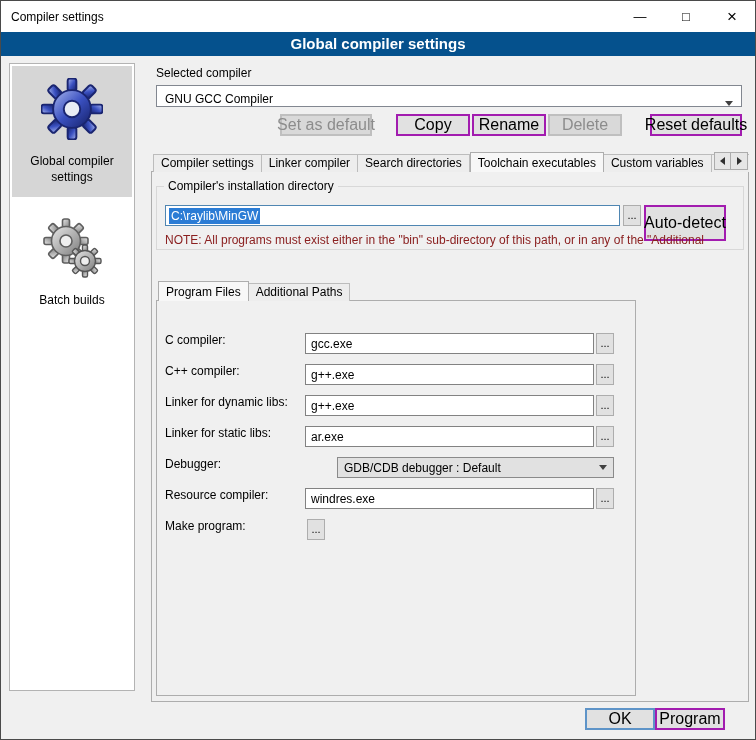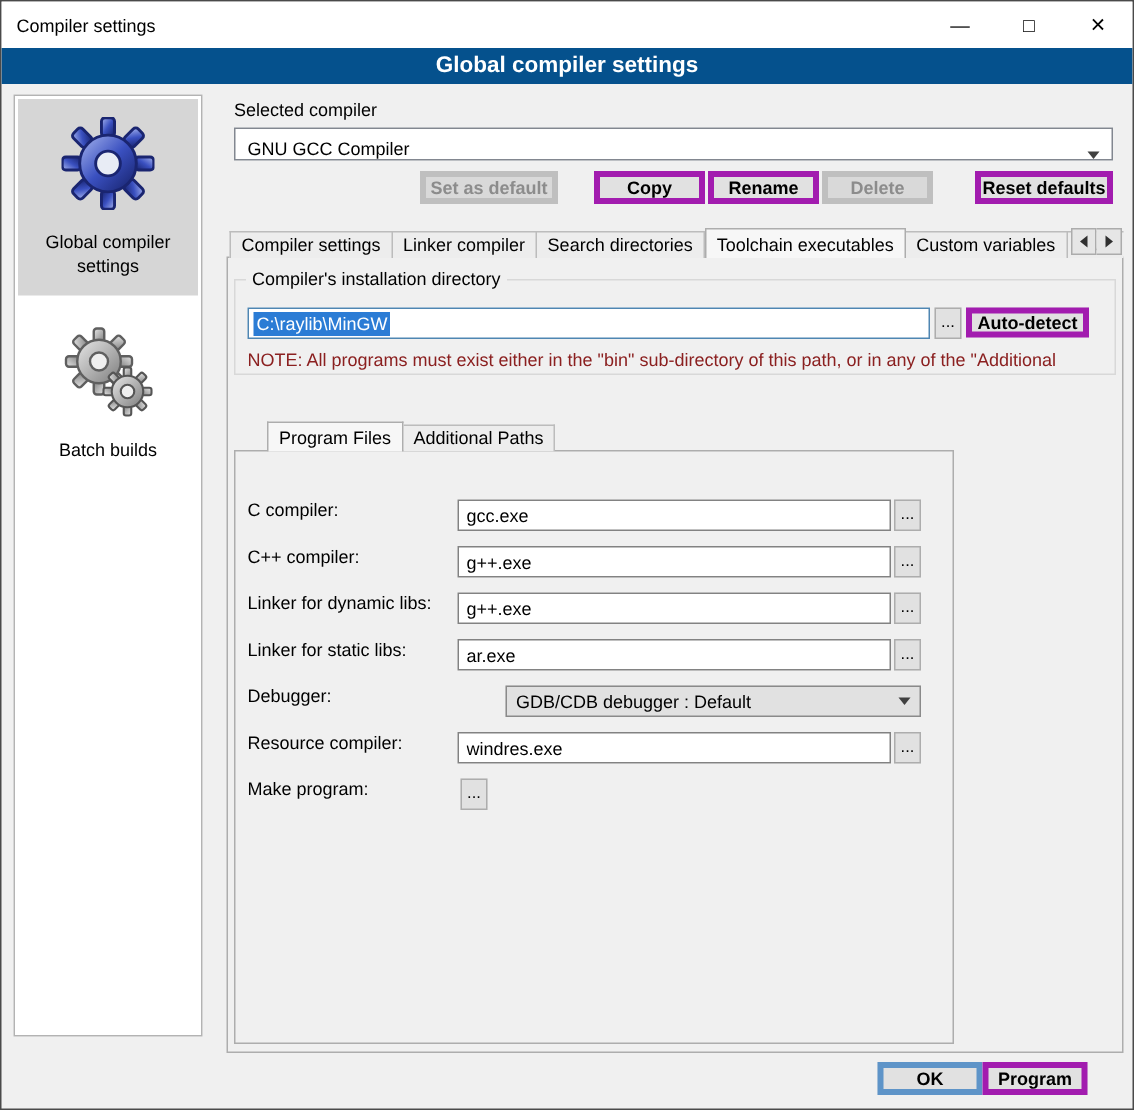--- a/index.html
+++ b/index.html
@@ -22,59 +22,59 @@
   .banner{height:24px; background:var(--header-bg); color:#fff; font-weight:bold; font-size:15px; text-align:center; line-height:24px;}
 
   
   .sidebar{position:absolute; left:8px; top:62px; width:126px; height:628px; background:#fff; border:1px solid #B3B3B3; padding:2px;}
   .side-item{text-align:center; padding:8px 2px 12px; margin-bottom:8px;}
   .side-item.selected{background:var(--sidebar-selected-bg);}
   .side-icon{height:70px; display:flex; align-items:center; justify-content:center;}
   .side-label{margin-top:10px; line-height:1.3; font-size:12px;}
 
   
-  .btn{background:#E1E1E1; border:4px solid #a21caf; font-size:12px; font-family:inherit; display:flex; align-items:center; justify-content:center; height:22px; cursor:default; white-space:nowrap;font-weight:bold;}
+  .btn{background:#E1E1E1; border:2px solid #a21caf; font-size:16px; font-family:inherit; display:flex; align-items:center; justify-content:center; height:22px; cursor:default; white-space:nowrap;}
   .btn.disabled{background:#D9D9D9; border-color:#BFBFBF; color:#8C8C8C;}
   .tri-down{width:0; height:0; border-left:4px solid transparent; border-right:4px solid transparent; border-top:5px solid #404040;}
   .tri-left{width:0; height:0; border-top:4px solid transparent; border-bottom:4px solid transparent; border-right:5px solid #303030;}
   .tri-right{width:0; height:0; border-top:4px solid transparent; border-bottom:4px solid transparent; border-left:5px solid #303030;}
 
   
   .sel-compiler-label{position:absolute; left:155px; top:65px;}
   .compiler-combo{position:absolute; left:155px; top:84px; width:586px; height:22px; background:#fff; border:1px solid #828790; display:flex; align-items:flex-end; padding:0 8px;}
   .compiler-combo .arrow{margin-left:auto;}
   .btn-row{position:absolute; left:155px; top:113px; width:586px; display:flex; justify-content:flex-end;}
   .btn-set-default{width:92px;}
   .btn-copy{width:74px; margin-left:24px;}
   .btn-rename{width:74px; margin-left:2px;}
   .btn-delete{width:74px; margin-left:2px;}
   .btn-reset{width:92px; margin-left:28px;}
 
   
   .notebook{position:absolute;}
   .nb-main{left:150px; top:150px; width:598px; height:551px;}
-  .nb-inner{left:4px; top:108px; width:480px; height:416px;padding-left:20px;}
+  .nb-inner{left:4px; top:108px; width:480px; height:416px;}
   .tabs{display:flex; align-items:flex-end; height:21px; padding-left:2px; position:relative; z-index:2; overflow:hidden;}
   .tab{height:18px; line-height:17px; padding:0 7px; background:#EDEDED; border:1px solid #BCBCBC; border-bottom:none; font-size:12px; white-space:nowrap; cursor:default;}
   .tab + .tab{border-left:none;}
   .tab.active{height:21px; line-height:20px; background:#F7F7F7; border:1px solid #ADADAD; border-bottom:none; margin-bottom:-1px; z-index:3; position:relative;}
   .nb-page{position:absolute; left:0; right:0; top:20px; bottom:0; background:var(--dialog-bg); border:1px solid #ADADAD;}
   .tab-scroll{position:absolute; right:1px; top:1px; display:flex; z-index:5;}
   .tab-scroll .sbtn{width:17px; height:18px; background:#E6E6E6; border:1px solid #ACACAC; display:flex; align-items:center; justify-content:center;}
   .tab-scroll .sbtn + .sbtn{border-left:none;}
 
   
   .groupbox{position:absolute; left:4px; top:14px; width:588px; height:64px; border:1px solid #D8D8D8;}
   .groupbox .gb-title{position:absolute; top:-8px; left:7px; background:var(--dialog-bg); padding:0 4px; font-size:12px;}
   .dir-row{position:absolute; left:8px; top:18px; right:8px; display:flex; height:21px;}
   .dir-input{width:455px; height:21px; background:#fff; border:1px solid #4F86B2; display:flex; align-items:center; padding:0 3px; overflow:hidden;}
   .dir-input .sel-text{background:var(--selection-bg); color:var(--selection-text); padding:1px 2px; white-space:nowrap;}
   .browse-btn{width:18px; height:21px; background:#E1E1E1; border:1px solid #ADADAD; font-size:11px; line-height:1; display:flex; align-items:center; justify-content:center; cursor:default;}
   .dir-row .browse-btn{margin-left:3px;}
-  .autodetect-btn{width:82px; height:20px; margin-left:3px;}
+  .autodetect-btn{width:82px; height:36px; margin-left:3px;}
   .note-text{position:absolute; left:8px; top:46px; right:2px; color:var(--note-color); white-space:nowrap; overflow:hidden; font-size:12px;}
 
   
   .fields{position:absolute; left:0; right:0; top:20px; padding:12px 21px 0 8px;}
   .field-row{display:flex; align-items:flex-start; height:21px; margin-bottom:10px;}
   .f-label{width:140px; flex:none; font-size:12px;}
   .f-input{flex:1; height:21px; border:1px solid #828282; background:#fff; font-family:inherit; font-size:12px; padding:0 5px; min-width:0;}
   .field-row .browse-btn{margin-left:2px; flex:none;}
   .f-combo{flex:1; height:21px; background:#E1E1E1; border:1px solid #8A8A8A; display:flex; align-items:center; padding:0 6px;margin-left:32px;}
   .f-combo .arrow{margin-left:auto;}

